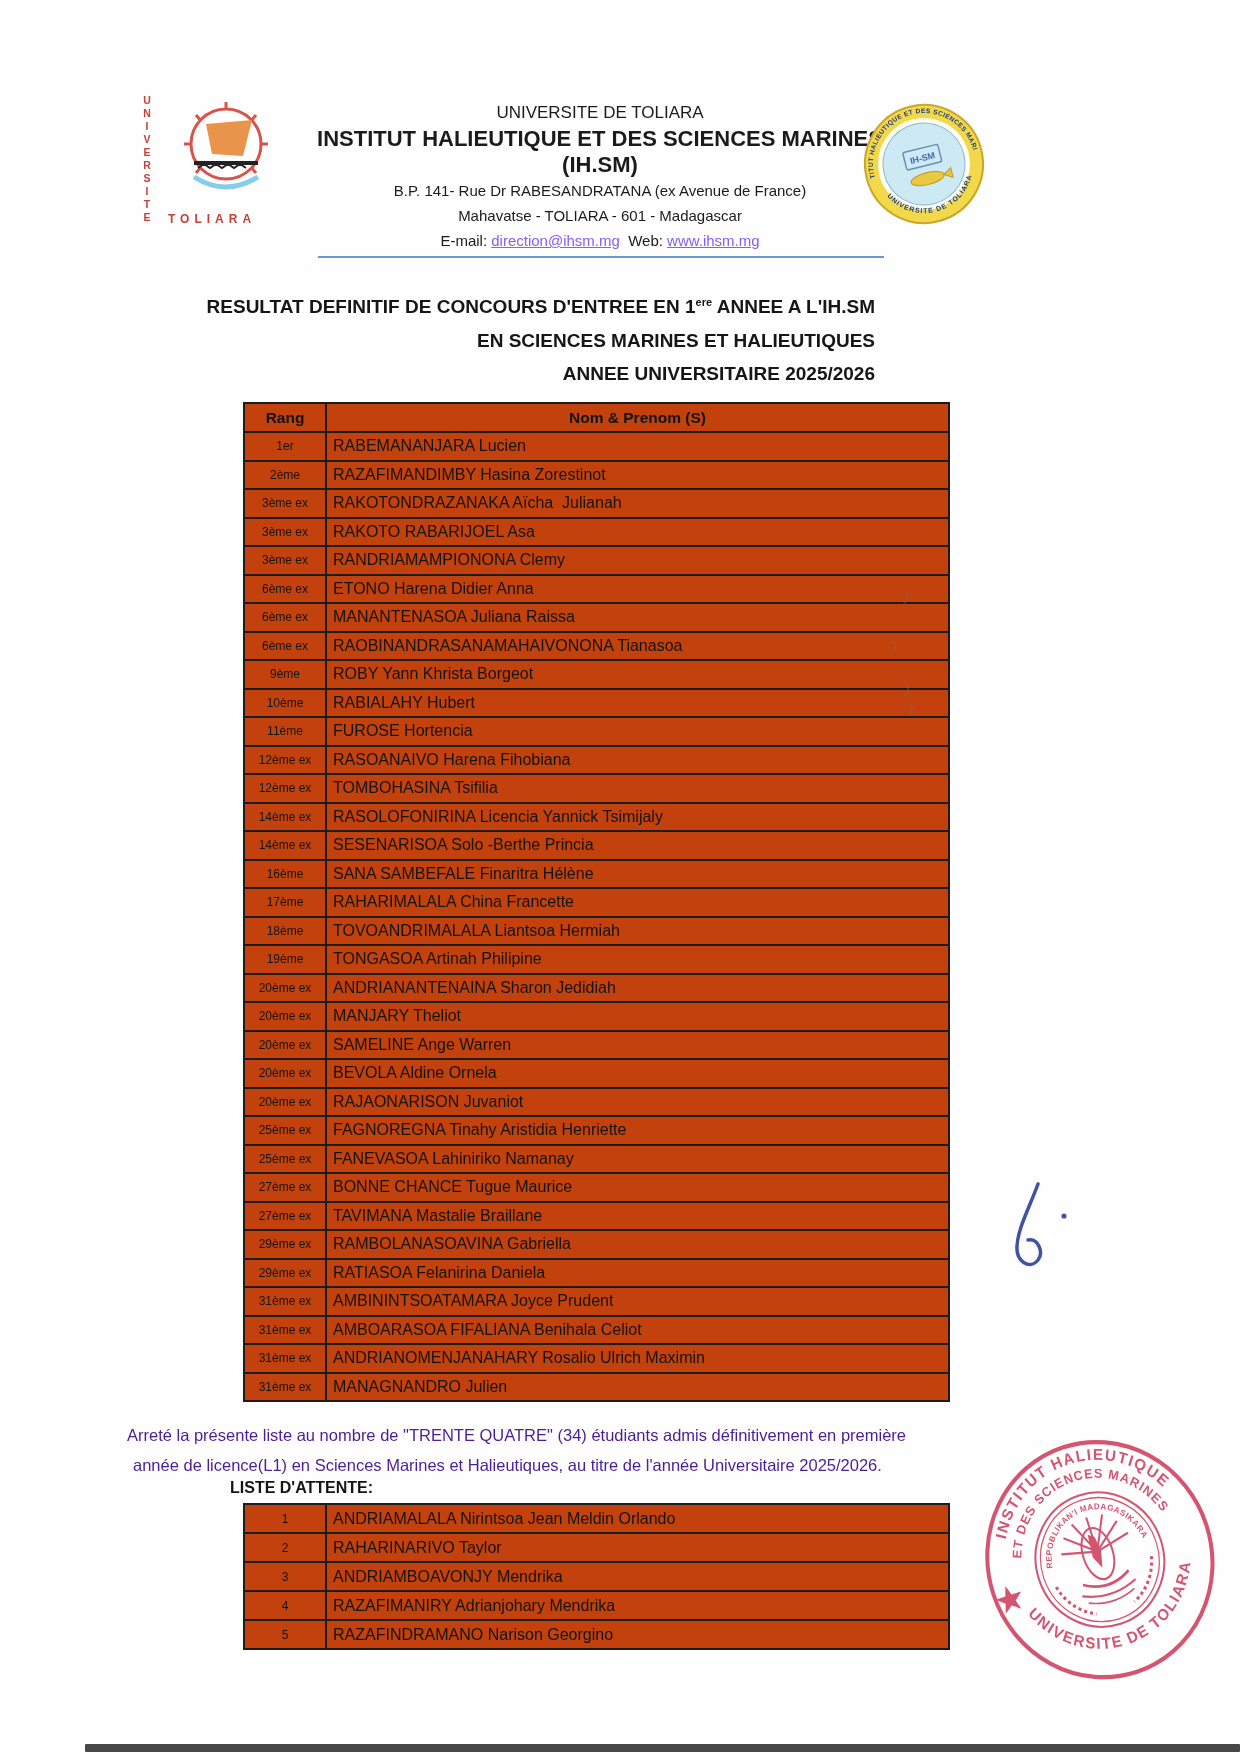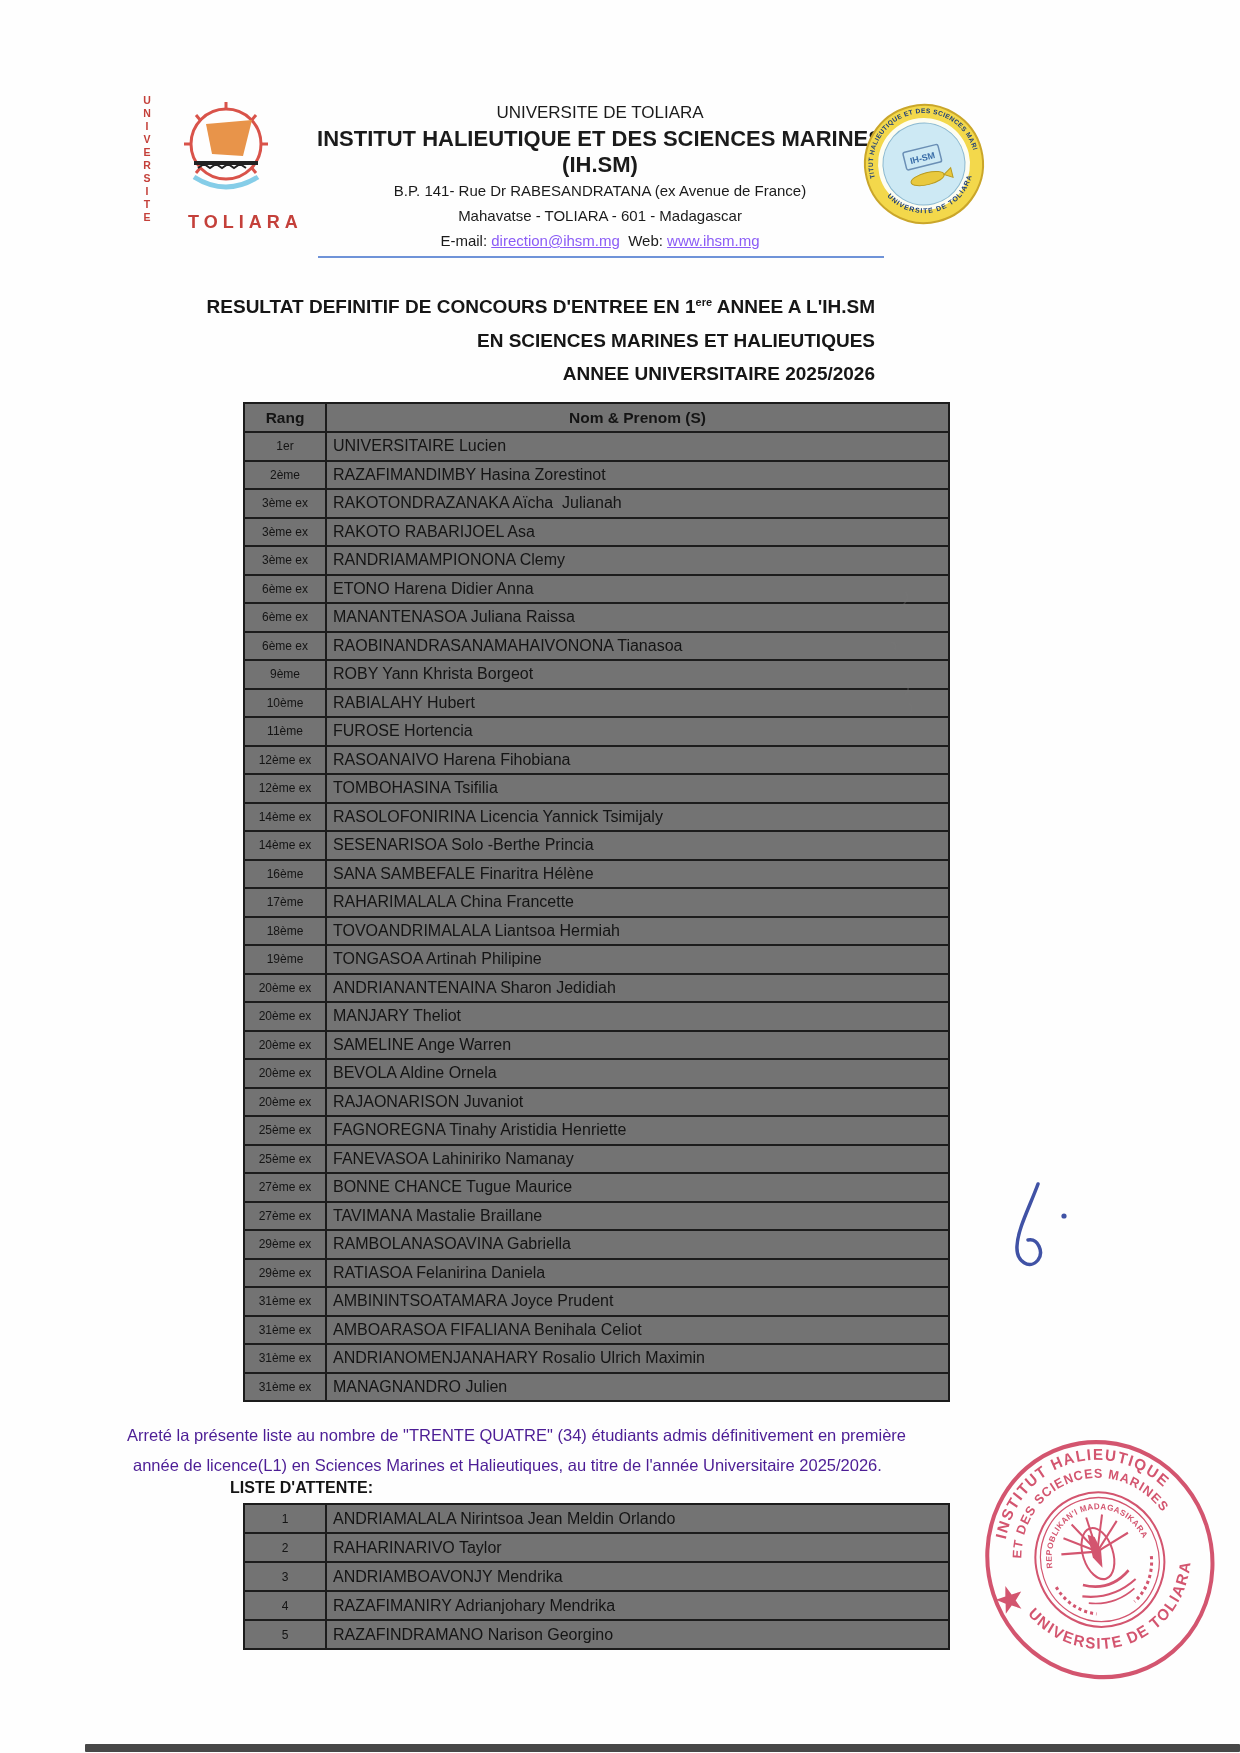--- a/index.html
+++ b/index.html
@@ -9,37 +9,37 @@
   }
   
   .logo-left{position:absolute;left:138px;top:92px;width:185px;height:152px;}
   .logo-vtext{
     position:absolute;left:2px;top:2px;height:146px;
     writing-mode:vertical-rl;text-orientation:upright;
     font-size:10.5px;font-weight:bold;color:#c4403a;letter-spacing:1px;line-height:14px;
   }
   .logo-svg{position:absolute;left:26px;top:2px;}
   .logo-toliara{
-    position:absolute;left:30px;top:120px;font-size:18px;font-weight:800;
-    color:#c4403a;letter-spacing:5px;margin-left:20px;
+    position:absolute;left:30px;top:120px;font-size:12px;font-weight:800;
+    color:#c4403a;letter-spacing:5px;
   }
   .header-center{position:absolute;left:300px;top:100px;width:600px;text-align:center;}
   .hc-line1{font-size:17px;font-weight:500;line-height:26px;}
   .hc-line2{font-size:22px;font-weight:bold;line-height:26px;}
   .hc-line3,.hc-line4,.hc-line5{font-size:15px;line-height:25px;}
   .hc-line5 a{color:#8b5cf6;text-decoration:underline;}
   .seal-svg{position:absolute;left:858px;top:90px;}
   .blue-rule{position:absolute;left:318px;top:256px;width:566px;height:2px;background:#6f93d8;}
   
   .doc-title{position:absolute;left:95px;top:286px;width:780px;text-align:right;
     font-size:19px;font-weight:bold;line-height:33.5px;color:#161616;}
   .doc-title sup{font-size:11px;vertical-align:super;}
   
   table.doc-table{position:absolute;border-collapse:collapse;table-layout:fixed;
-    font-size:16px;color:#141414;background:#737373;}
+    font-size:16px;color:#141414;background:#c2410c;}
   table.doc-table td,table.doc-table th{border:2px solid #1c1c1c;padding:0 6px;overflow:hidden;}
   table.results{left:243px;top:402px;width:707px;}
   table.results th{height:27px;font-size:15.5px;}
   table.results td{height:26.5px;}
   table.waiting{left:243px;top:1503px;width:707px;}
   table.waiting td{height:27px;}
   .col-rank{width:82px;}
   .cell-rank{text-align:center;font-size:12px;}
   .cell-name{text-align:left;white-space:pre;font-size:16px;}
   
@@ -124,21 +124,21 @@
     <thead>
       <tr>
         <th>Rang</th>
         <th>Nom &amp; Prenom (S)</th>
       </tr>
     </thead>
     <tbody>
 
         <tr>
           <td class="cell-rank">1er</td>
-          <td class="cell-name">UNIVERSITAIRE Lucien</td>
+          <td class="cell-name">RABEMANANJARA Lucien</td>
         </tr>
 
         <tr>
           <td class="cell-rank">2ème</td>
           <td class="cell-name">RAZAFIMANDIMBY Hasina Zorestinot</td>
         </tr>
 
         <tr>
           <td class="cell-rank">3ème ex</td>
           <td class="cell-name">RAKOTONDRAZANAKA Aïcha  Julianah</td>

